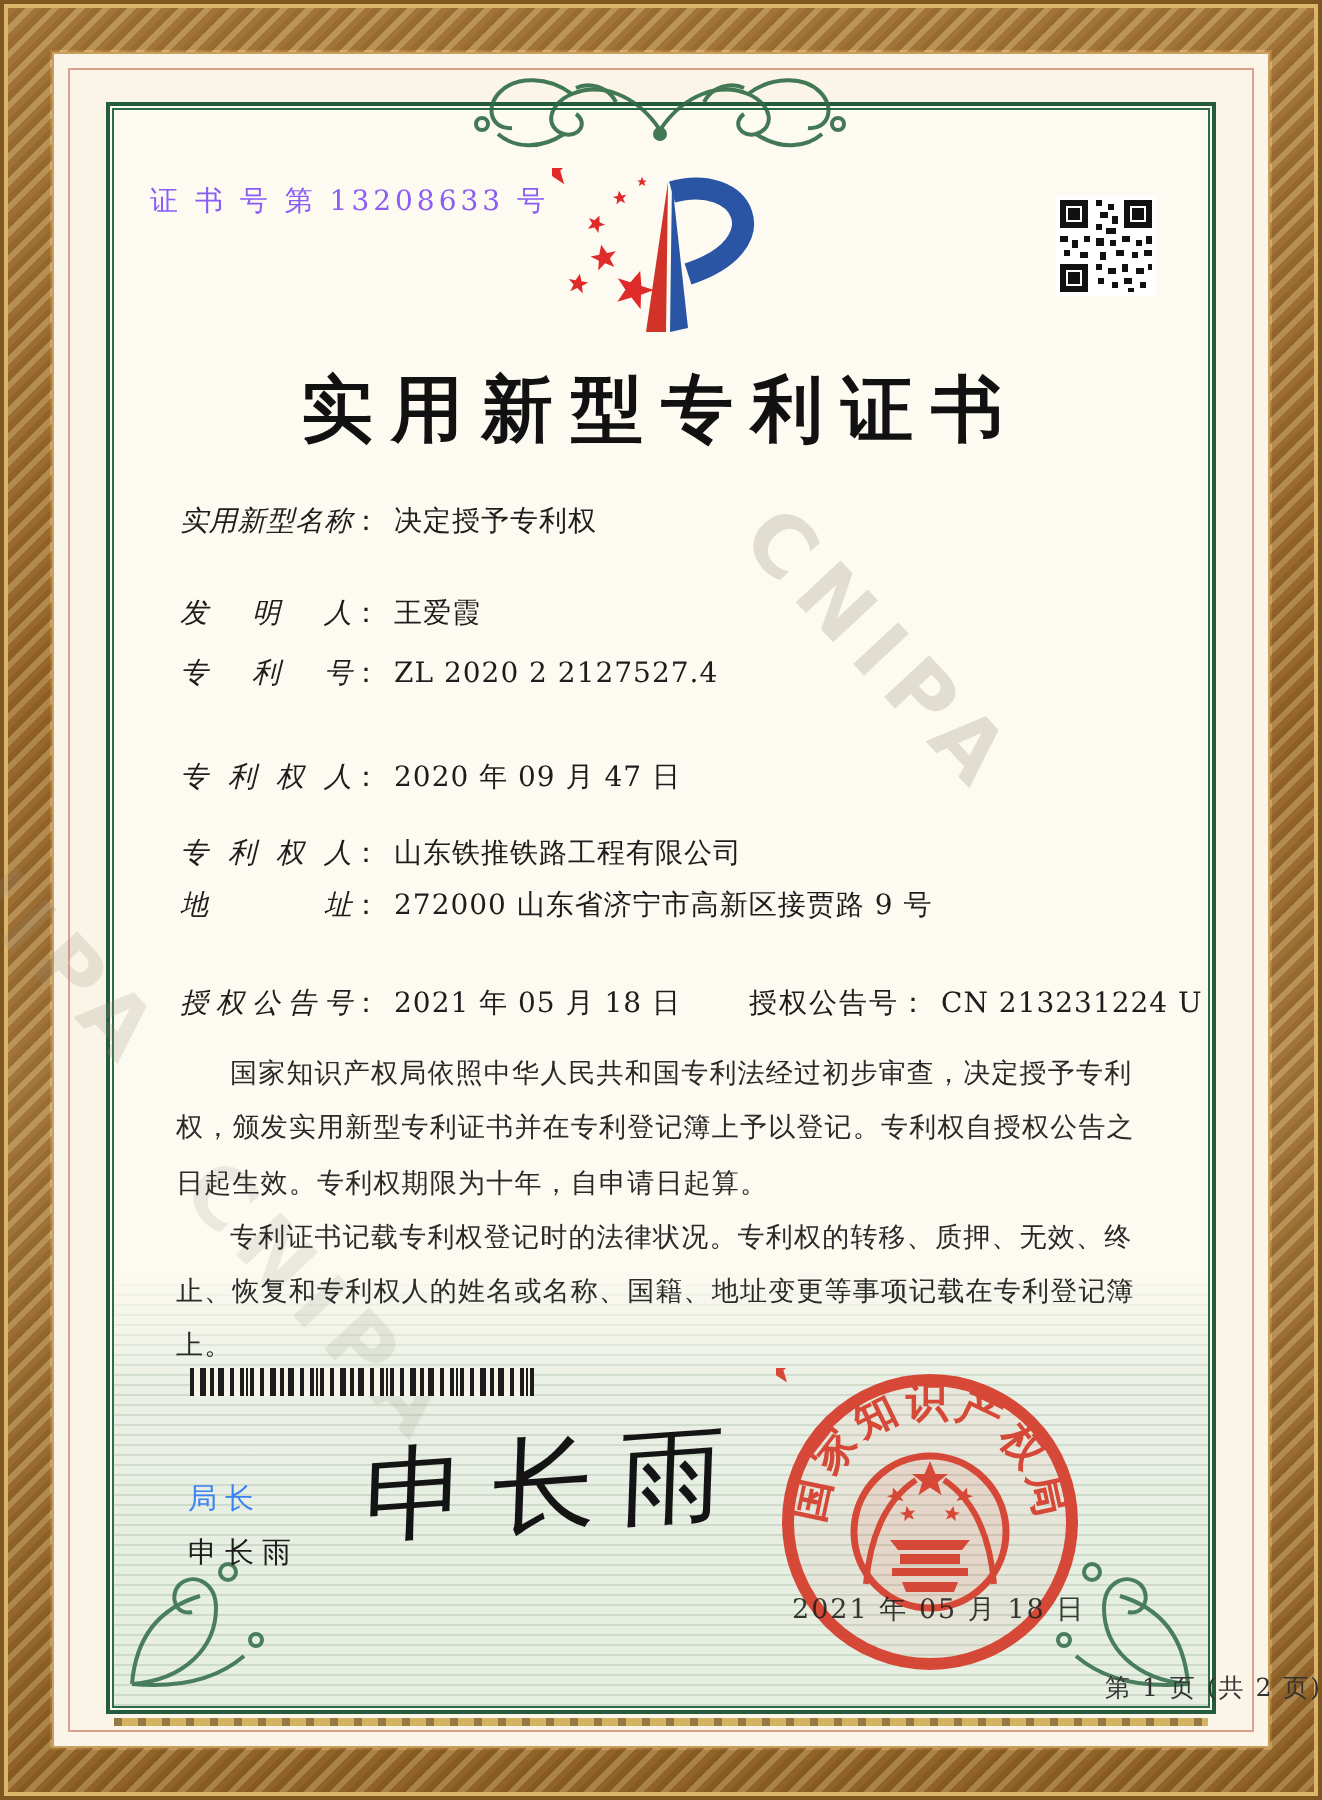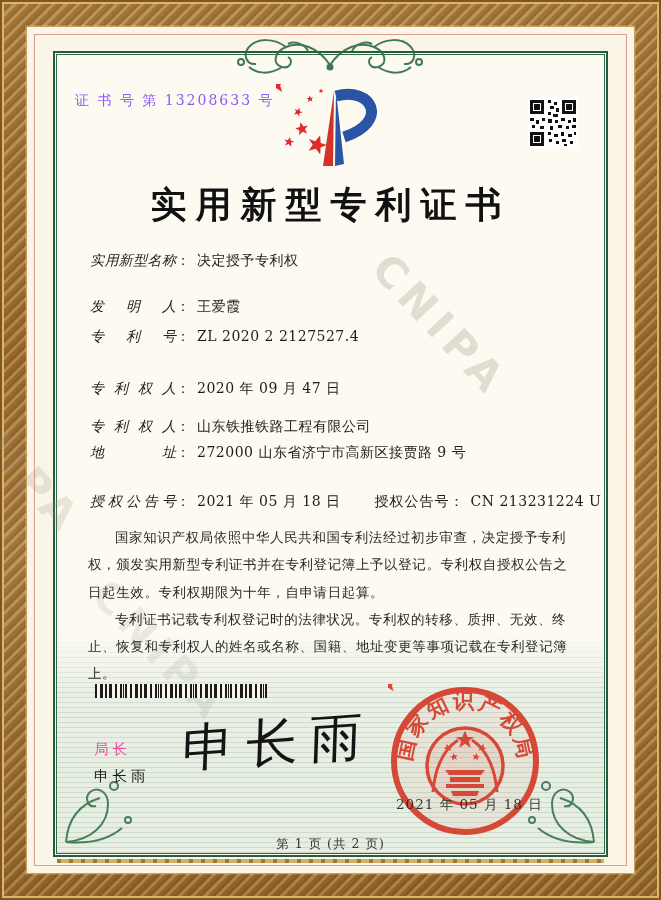--- a/index.html
+++ b/index.html
@@ -54,32 +54,32 @@
   .paras{position:absolute;left:88px;width:490px;top:524px;z-index:3;}
   .paras p{margin:0;text-indent:2em;font-size:13.5px;line-height:2.02;letter-spacing:.6px;color:#2a2a2a;}
 
   
   .barcode{position:absolute;left:95px;top:684px;width:172px;height:14px;z-index:3;background-color:#f7f4ea;
     background-image:
       repeating-linear-gradient(90deg,#1c1c1c 0 2px,transparent 2px 5px),
       repeating-linear-gradient(90deg,#1c1c1c 0 1px,transparent 1px 7px);}
 
   
-  .director-label{position:absolute;left:94px;top:740px;font-size:14.5px;letter-spacing:4px;color:#ec4899;z-index:3;}
+  .director-label{position:absolute;left:94px;top:740px;font-size:14.5px;letter-spacing:4px;color:#3b82f6;z-index:3;}
   .director-name{position:absolute;left:94px;top:767px;font-size:14.5px;letter-spacing:4px;color:#1c1c1c;z-index:3;}
   .signature{position:absolute;left:182px;top:708px;font-size:52px;letter-spacing:12px;color:#141414;
              transform:rotate(-4deg) skewX(-6deg);z-index:3;font-weight:500;}
 
   
   .seal{position:absolute;left:388px;top:684px;z-index:4;opacity:.95;}
   .seal-date{position:absolute;left:396px;top:796px;width:146px;text-align:center;font-size:13.5px;
              letter-spacing:1px;color:rgba(35,35,30,.9);z-index:5;white-space:nowrap;}
 
   
-  .footer{position:absolute;left:0;right:0;top:836px;text-align:center;font-size:12.5px;
+  .footer{position:absolute;left:0;right:0;top:836px;text-align:right;font-size:12.5px;
           letter-spacing:1px;color:#333;z-index:3;}
 
   .ornament{position:absolute;z-index:3;}
   .orn-top{left:230px;top:33px;}
   .orn-bl{left:60px;top:756px;z-index:2;}
   .orn-br{left:508px;top:756px;z-index:2;}
 </style>
 </head>
 <body>
 

